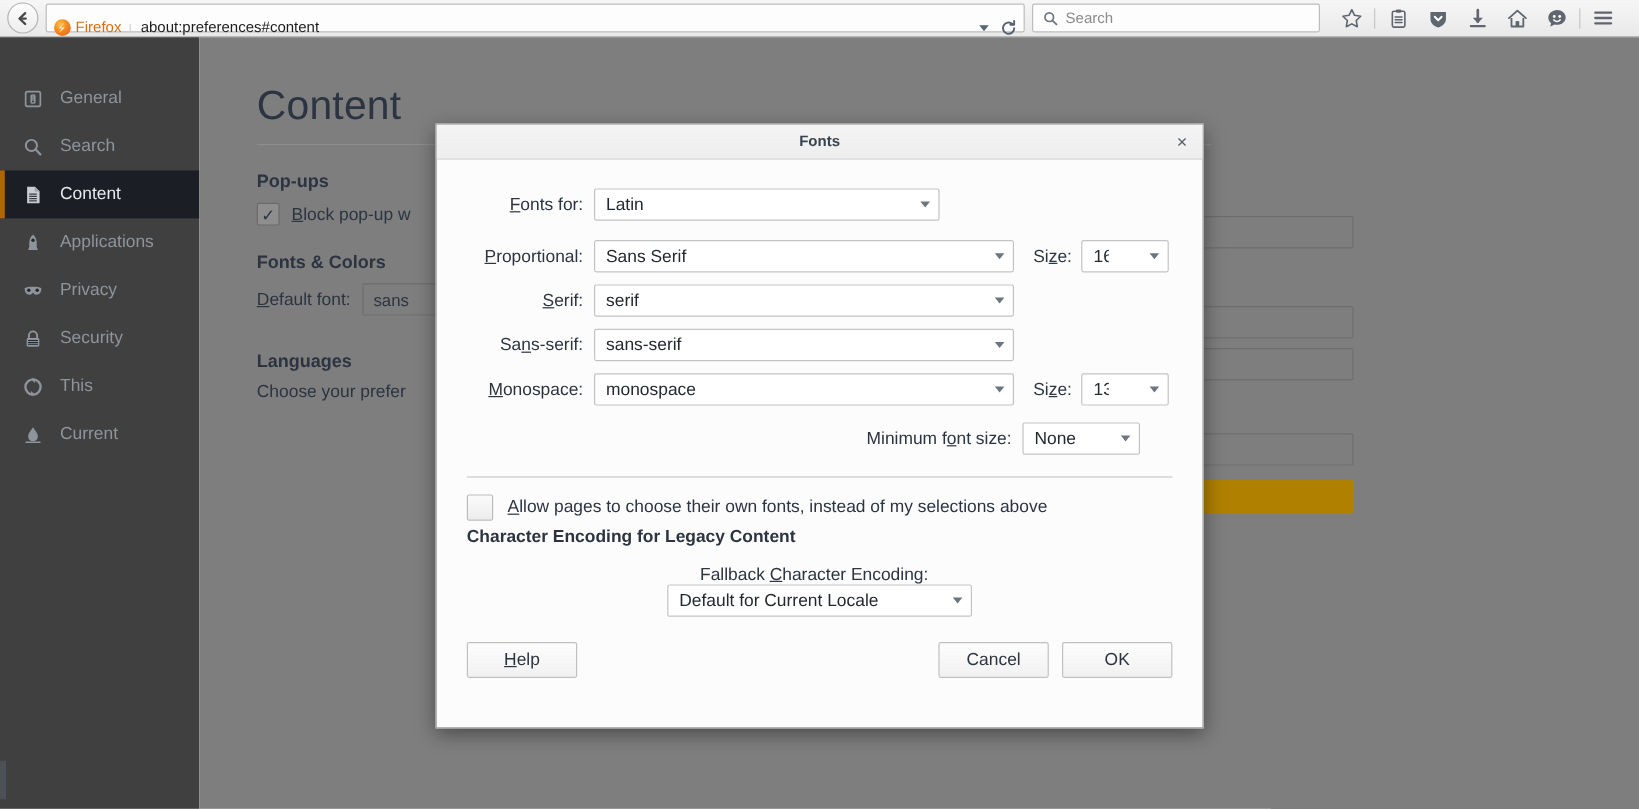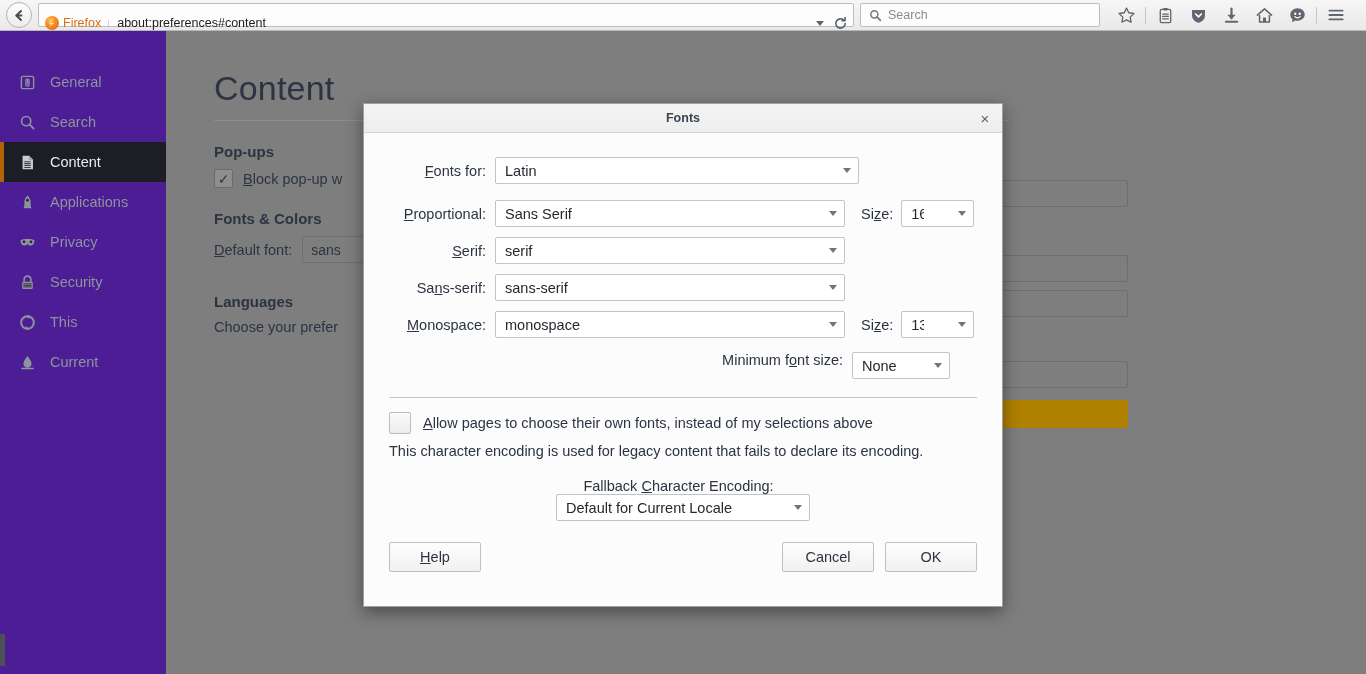--- a/index.html
+++ b/index.html
@@ -86,21 +86,21 @@
     display: flex; align-items: center; justify-content: center;
     cursor: pointer;
   }
   .tb-sep { width: 1px; height: 17px; background: #c6c6c6; margin: 0 2px; }
 
   
   .page { position: absolute; top: 31px; left: 0; width: 1366px; height: 643px; display: flex; }
 
   .sidebar {
     width: 166px; height: 100%;
-    background: #4c1d95;
+    background: #404040;
     padding-top: 31px;
     flex: 0 0 auto;
     position: relative;
   }
   .side-item {
     height: 40px; display: flex; align-items: center;
     padding-left: 18px; gap: 13px;
     color: #8e949c; font-size: 14.5px;
     position: relative; cursor: pointer;
   }
@@ -184,29 +184,29 @@
     font-size: 14.5px; color: #24292f;
     cursor: pointer;
     position: relative;
   }
   .select .val { flex: 1 1 auto; white-space: nowrap; overflow: hidden; }
   .caret {
     width: 0; height: 0; flex: 0 0 auto; margin-left: 6px;
     border-left: 4px solid transparent; border-right: 4px solid transparent;
     border-top: 5px solid #6d7680;
   }
-  .sel-fontsfor { width: 364px; }
+  .sel-fontsfor { width: 288px; }
   .sel-font { width: 350px; }
   .sel-size { width: 73px; gap: 28px; }
   .sel-min { width: 98px; }
   .sel-fallback { width: 254px; }
 
   .size-lbl { font-size: 14.5px; color: #2b3440; margin: 0 8px 0 16px; }
 
-  .min-row { display: flex; align-items: flex-start; justify-content: flex-end; margin-top: 14px; margin-bottom: 18px; padding-right: 27px; }
+  .min-row { display: flex; align-items: center; justify-content: flex-end; margin-top: 14px; margin-bottom: 18px; padding-right: 27px; }
   .min-row .lbl { margin-right: 9px; }
 
   .divider { height: 1px; background: #c8c8c8; margin: 12px 0 14px 0; }
 
   .checkrow { display: flex; align-items: center; gap: 12px; margin-bottom: 6px; }
   .dlg-check {
     width: 22px; height: 22px; flex: 0 0 auto;
     border: 1px solid #bcbcbc; border-radius: 2px;
     background: linear-gradient(#fbfbfb, #ececec);
     cursor: pointer;
@@ -506,21 +506,21 @@
       </div>
     </div>
 
     <div class="divider"></div>
 
     <div class="checkrow">
       <span class="dlg-check"></span>
       <span class="checkrow-label"><span class="u">A</span>llow pages to choose their own fonts, instead of my selections above</span>
     </div>
 
-    <div class="legacy-desc">This character encoding is used for legacy content that fails to declare its encoding.</div>
+    <div class="legacy-head">Character Encoding for Legacy Content</div>
 
     <div class="fallback-row">
       <span class="lbl">Fallback <span class="u">C</span>haracter Encoding:</span>
       <div class="select sel-fallback">
         <span class="val">Default for Current Locale</span>
         <span class="caret"></span>
       </div>
     </div>
 
     <div class="btn-row">

